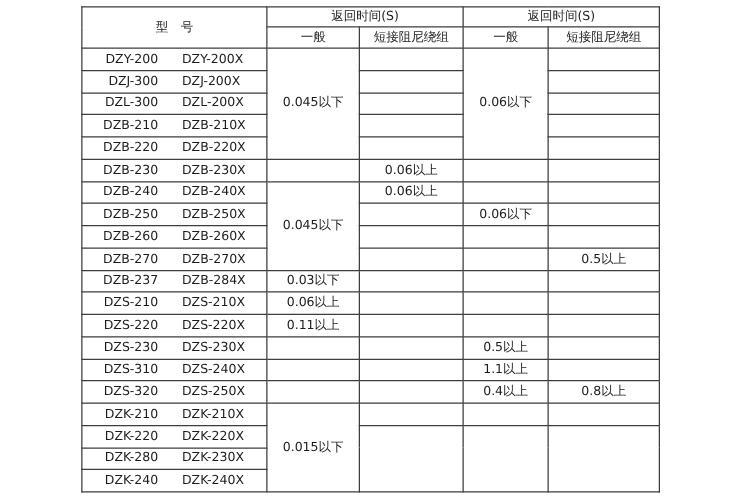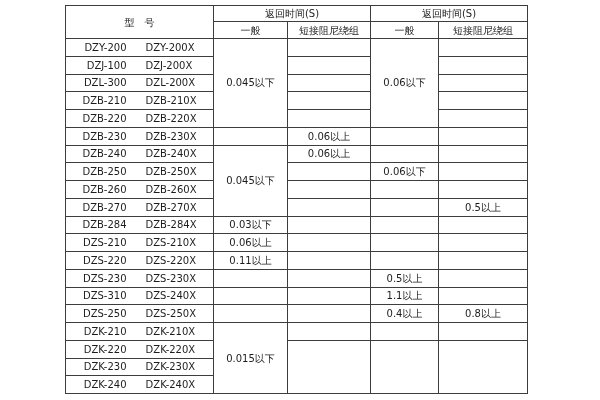--- a/index.html
+++ b/index.html
@@ -54,21 +54,21 @@
   </thead>
   <tbody>
       <tr>
         <td class="model-cell"><span>DZY-200</span><span class="m2">DZY-200X</span></td>
         <td rowspan="5">0.045以下</td>
         <td></td>
         <td rowspan="5">0.06以下</td>
         <td></td>
       </tr>
       <tr>
-        <td class="model-cell"><span>DZJ-100</span><span class="m2">DZJ-200X</span></td>
+        <td class="model-cell"><span>DZJ-300</span><span class="m2">DZJ-200X</span></td>
         <td></td>
         <td></td>
       </tr>
       <tr>
         <td class="model-cell"><span>DZL-300</span><span class="m2">DZL-200X</span></td>
         <td></td>
         <td></td>
       </tr>
       <tr>
         <td class="model-cell"><span>DZB-210</span><span class="m2">DZB-210X</span></td>
@@ -106,21 +106,21 @@
         <td></td>
         <td></td>
       </tr>
       <tr>
         <td class="model-cell"><span>DZB-270</span><span class="m2">DZB-270X</span></td>
         <td></td>
         <td></td>
         <td>0.5以上</td>
       </tr>
       <tr>
-        <td class="model-cell"><span>DZB-284</span><span class="m2">DZB-284X</span></td>
+        <td class="model-cell"><span>DZB-237</span><span class="m2">DZB-284X</span></td>
         <td>0.03以下</td>
         <td></td>
         <td></td>
         <td></td>
       </tr>
       <tr>
         <td class="model-cell"><span>DZS-210</span><span class="m2">DZS-210X</span></td>
         <td>0.06以上</td>
         <td></td>
         <td></td>
@@ -141,39 +141,39 @@
         <td></td>
       </tr>
       <tr>
         <td class="model-cell"><span>DZS-310</span><span class="m2">DZS-240X</span></td>
         <td></td>
         <td></td>
         <td>1.1以上</td>
         <td></td>
       </tr>
       <tr>
-        <td class="model-cell"><span>DZS-250</span><span class="m2">DZS-250X</span></td>
+        <td class="model-cell"><span>DZS-320</span><span class="m2">DZS-250X</span></td>
         <td></td>
         <td></td>
         <td>0.4以上</td>
         <td>0.8以上</td>
       </tr>
       <tr>
         <td class="model-cell"><span>DZK-210</span><span class="m2">DZK-210X</span></td>
         <td rowspan="4">0.015以下</td>
         <td></td>
         <td></td>
         <td></td>
       </tr>
       <tr>
         <td class="model-cell"><span>DZK-220</span><span class="m2">DZK-220X</span></td>
         <td rowspan="3"></td>
         <td rowspan="3"></td>
         <td rowspan="3"></td>
       </tr>
       <tr>
-        <td class="model-cell"><span>DZK-230</span><span class="m2">DZK-230X</span></td>
+        <td class="model-cell"><span>DZK-280</span><span class="m2">DZK-230X</span></td>
       </tr>
       <tr>
         <td class="model-cell"><span>DZK-240</span><span class="m2">DZK-240X</span></td>
       </tr>
     </tbody>
 </table>
 
 </body></html>

